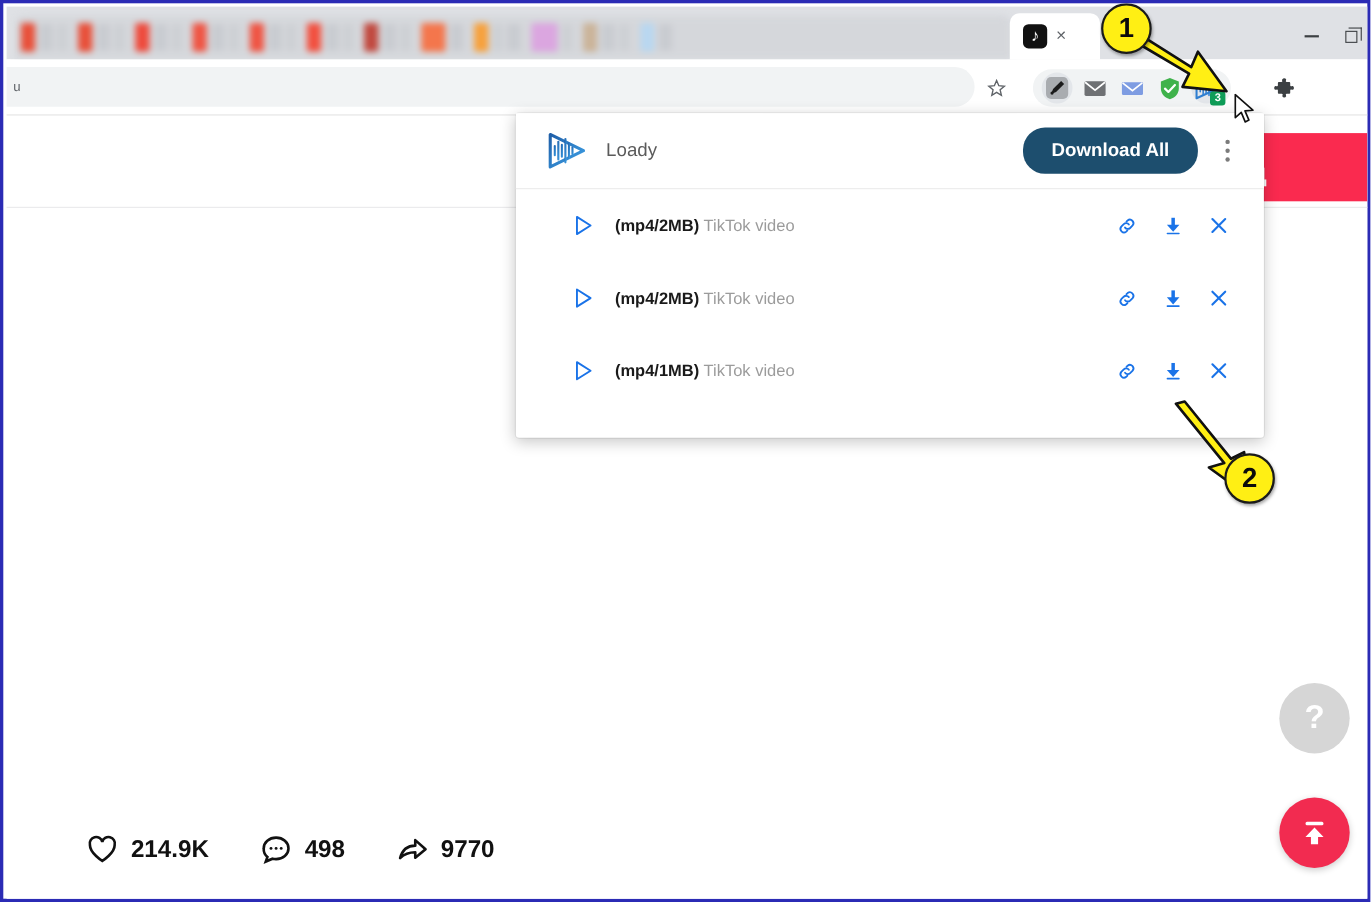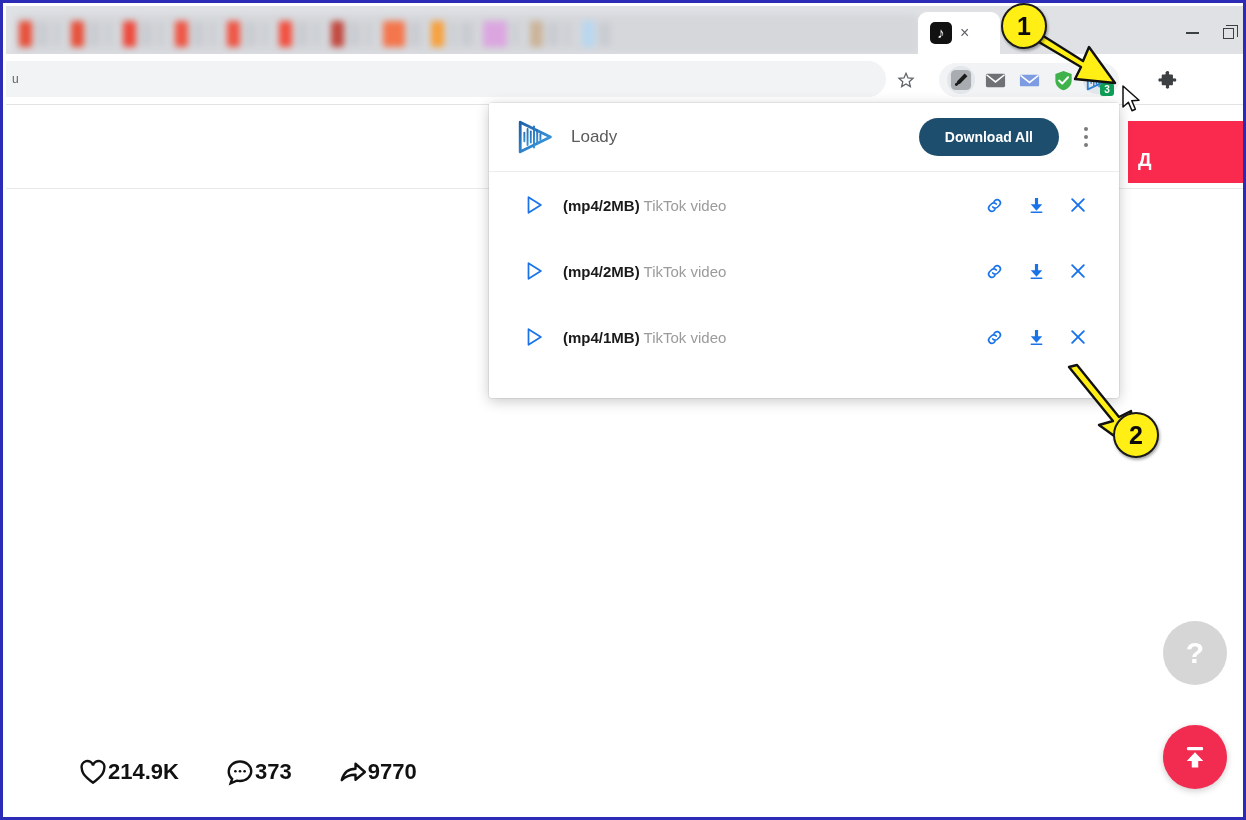--- a/index.html
+++ b/index.html
@@ -214,21 +214,21 @@
     color: #fff; font-size: 18px;
     display: flex; align-items: center; gap: 1px;
     text-shadow: 0 1px 3px rgba(0,0,0,.6);
   }
 
   
   #stats {
     position: absolute; left: 72px; top: 652px;
     display: flex; align-items: center; gap: 46px;
   }
-  .stat { display: flex; align-items: center; }
+  .stat { display: flex; align-items: center; gap: 11px; }
   .stat-num { font-size: 22px; font-weight: 700; color: #111; }
   .sicon { width: 30px; height: 30px; display: block; }
 
   
   #help-fab {
     position: absolute; left: 1157px; top: 516px;
     width: 64px; height: 64px; border-radius: 50%;
     background: #d6d6d6;
     color: #fff; font-size: 30px; font-weight: 700;
     display: flex; align-items: center; justify-content: center;
@@ -236,22 +236,22 @@
   #upload-fab {
     position: absolute; left: 1157px; top: 620px;
     width: 64px; height: 64px; border-radius: 50%;
     background: #f22b50;
     display: flex; align-items: center; justify-content: center;
     box-shadow: 0 2px 7px rgba(0,0,0,.2);
   }
 
   
   #popup {
-    position: absolute; left: 486px; top: 100px;
-    width: 630px; height: 295px;
+    position: absolute; left: 466px; top: 100px;
+    width: 680px; height: 295px;
     background: #fff;
     border-radius: 3px;
     box-shadow: 0 3px 14px rgba(0,0,0,.22), 0 0 0 1px rgba(0,0,0,.06);
     z-index: 40;
   }
   #popup-header {
     height: 69px;
     display: flex; align-items: center;
     padding: 0 22px 0 26px;
     border-bottom: 1px solid #ececec;
@@ -259,36 +259,36 @@
   }
   #loady-logo { width: 40px; height: 36px; flex: none; }
   #loady-name {
     margin-left: 16px;
     font-size: 17px; color: #5b5b5b;
   }
   #download-all {
     margin-left: auto;
     background: #1d4e6e;
     color: #fff;
-    font-size: 14px; font-weight: 700;
+    font-size: 17px; font-weight: 700;
     border: none; border-radius: 20px;
     padding: 11px 26px;
     cursor: pointer;
   }
   #kebab {
     margin-left: 16px; width: 22px;
     display: flex; flex-direction: column; align-items: center; gap: 4px;
     cursor: pointer;
   }
   #kebab i { width: 4px; height: 4px; border-radius: 50%; background: #7b7b7b; display: block; }
 
   .dl-row {
     height: 66px;
     display: flex; align-items: center;
-    padding: 0 30px 0 34px;
+    padding: 0 30px 0 50px;
   }
   .play-ico { width: 22px; height: 22px; flex: none; margin-right: 18px; }
   .dl-label { font-size: 15px; color: #9b9b9b; }
   .dl-label b { color: #1a1a1a; font-weight: 700; }
   .row-actions { margin-left: auto; display: flex; align-items: center; gap: 20px; }
   .act { width: 22px; height: 22px; display: flex; align-items: center; justify-content: center; cursor: pointer; }
 
   
   .marker {
     position: absolute; z-index: 60;
@@ -466,21 +466,21 @@
         </svg>
         <span class="stat-num">214.9K</span>
       </div>
       <div class="stat">
         <svg class="sicon" viewBox="0 0 24 24" fill="none" stroke="#111" stroke-width="1.9">
           <path d="M21 11.4c0 4.3-4 7.8-9 7.8a10.6 10.6 0 0 1-2.6-.3L4.5 21l1.2-3.4A7.4 7.4 0 0 1 3 11.4C3 7.1 7 3.6 12 3.6s9 3.5 9 7.8z"></path>
           <circle cx="8.3" cy="11.4" r="1.05" fill="#111" stroke="none"></circle>
           <circle cx="12" cy="11.4" r="1.05" fill="#111" stroke="none"></circle>
           <circle cx="15.7" cy="11.4" r="1.05" fill="#111" stroke="none"></circle>
         </svg>
-        <span class="stat-num">373</span>
+        <span class="stat-num">498</span>
       </div>
       <div class="stat">
         <svg class="sicon" viewBox="0 0 24 24" fill="none" stroke="#111" stroke-width="1.9" stroke-linejoin="round">
           <path d="M3 18.5 C4.8 11.6 9.2 9.4 14 9.4 V5.4 L21.5 12 L14 18.2 V14.2 C9.6 14.2 6 15.5 3 18.5Z"></path>
         </svg>
         <span class="stat-num">9770</span>
       </div>
     </div>
 
     <div id="help-fab">?</div>

